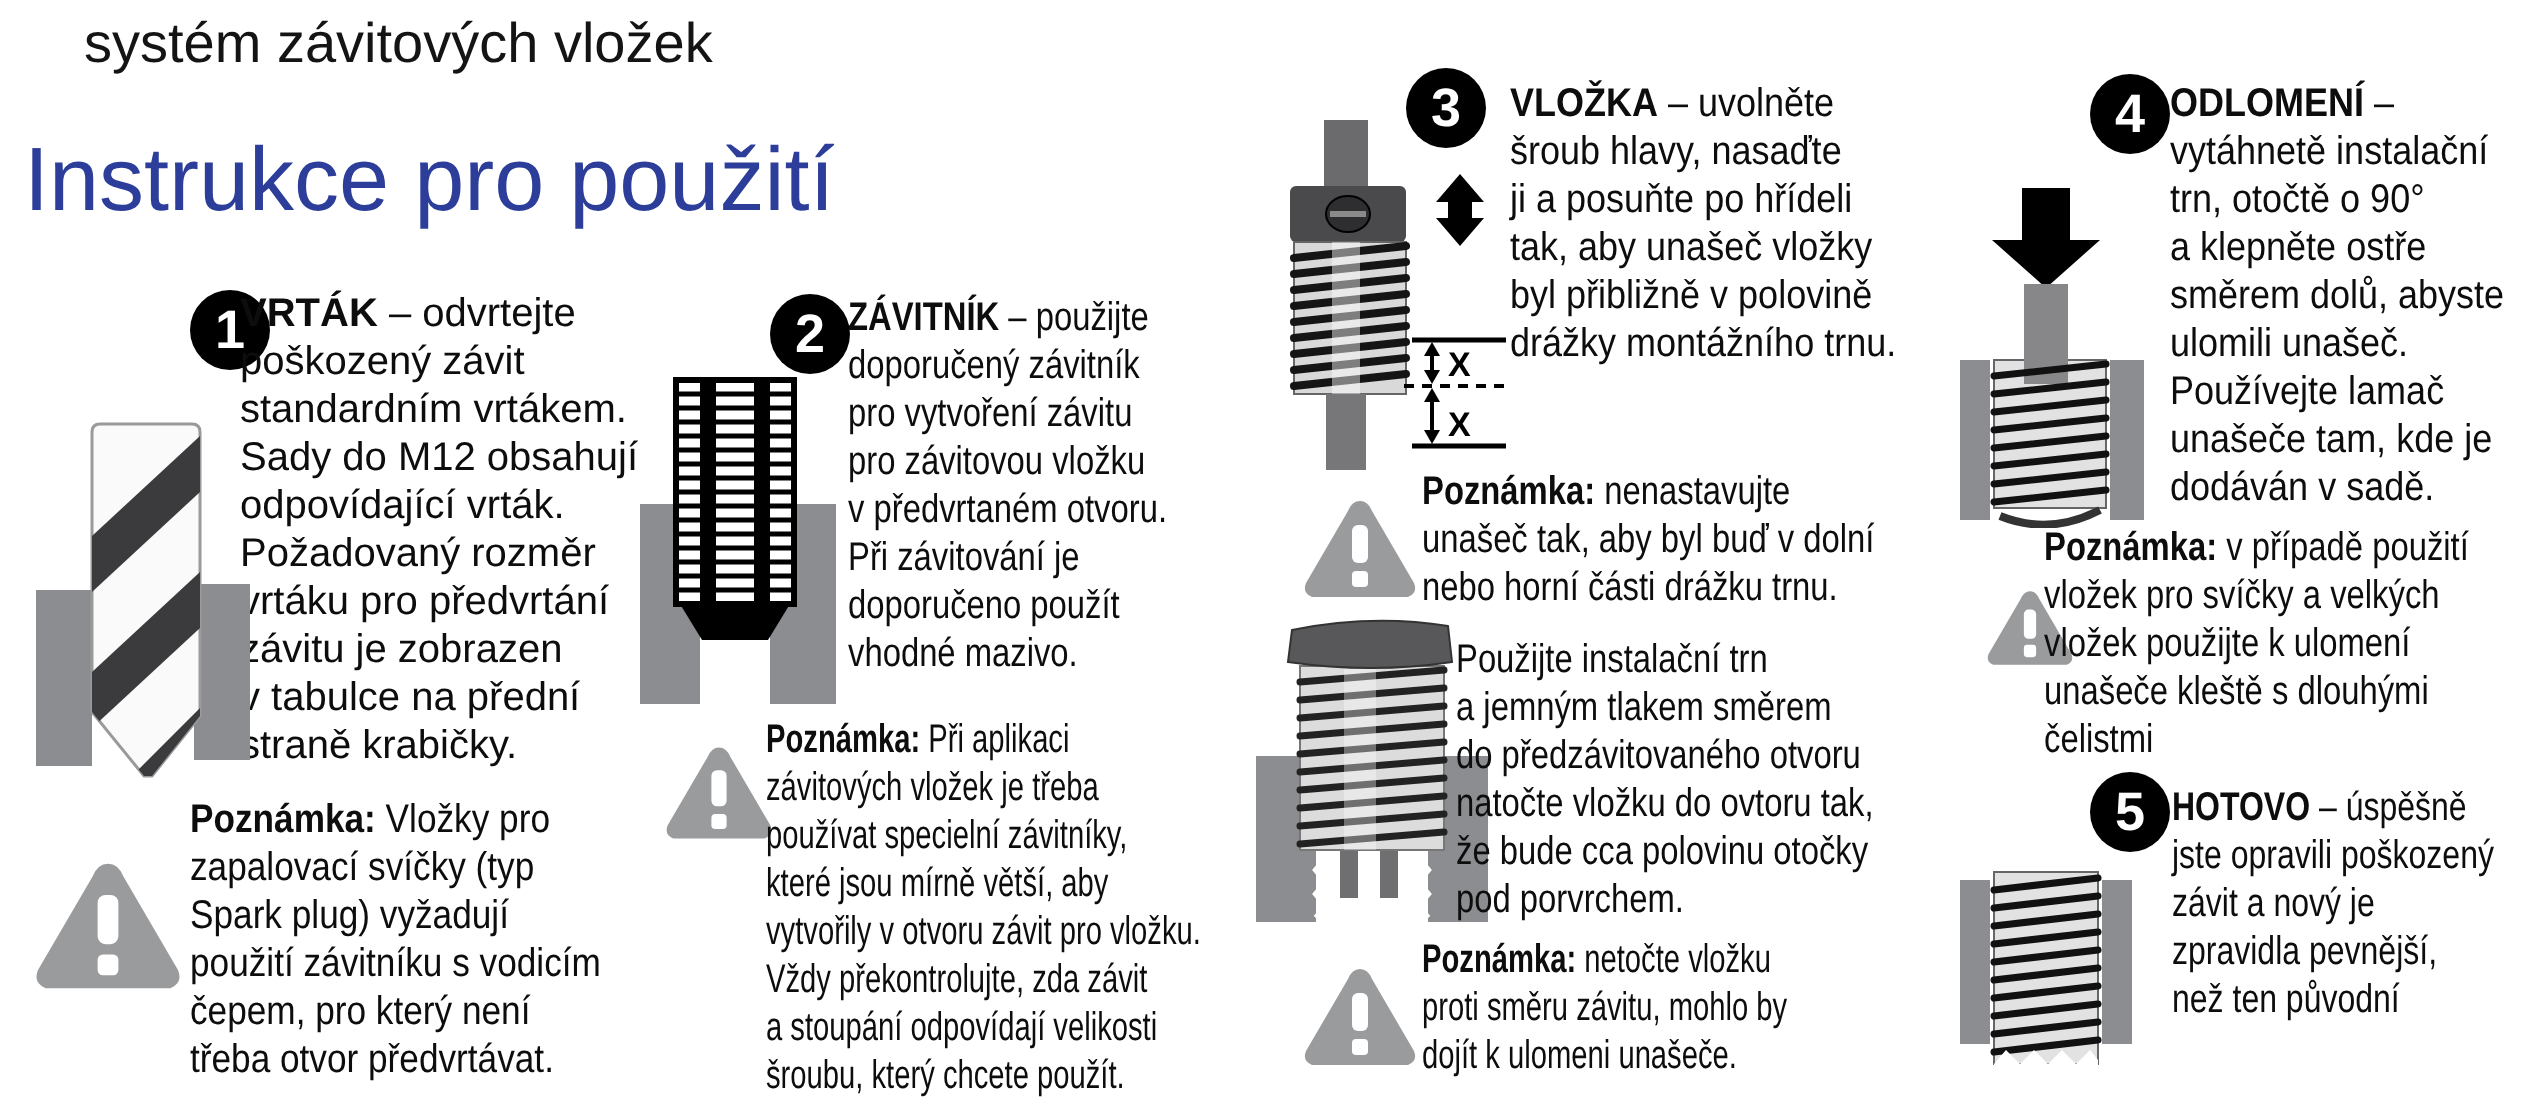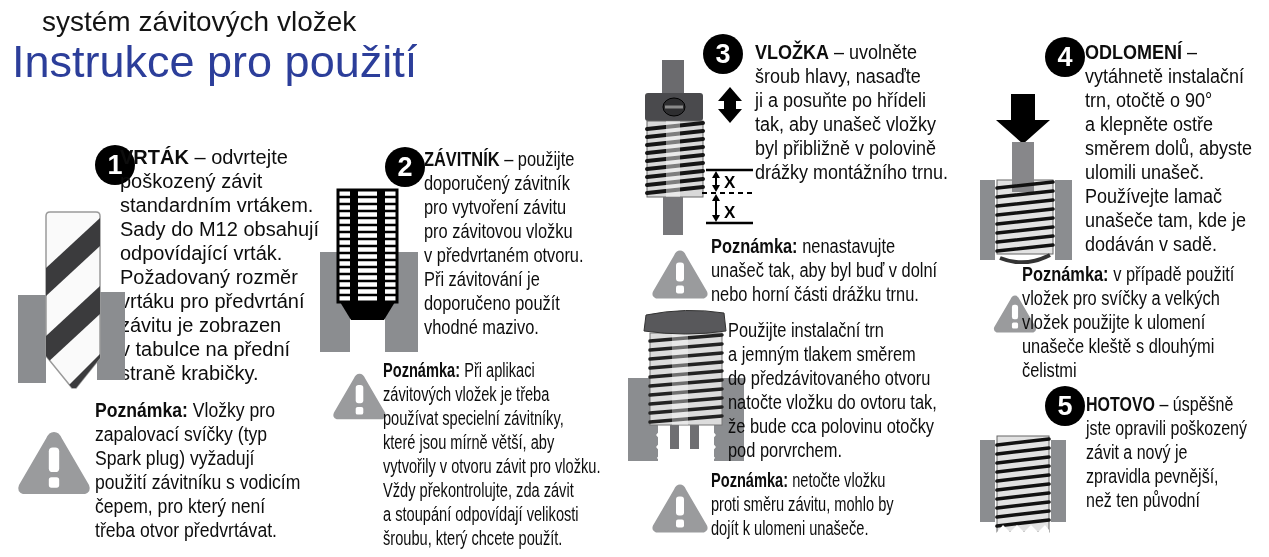--- a/index.html
+++ b/index.html
@@ -1,20 +1,20 @@
 <!DOCTYPE html>
 <html lang="cs"><head>
 <meta charset="utf-8">
 <style>
   html,body{margin:0;padding:0;background:#fff;}
   #page{position:relative;width:1269px;height:557px;background:#fff;overflow:hidden;
         font-family:"Liberation Sans","DejaVu Sans",sans-serif;color:#0d0d0d;}
   .abs{position:absolute;}
   .subtitle{left:42px;top:6px;font-size:28px;letter-spacing:0px;color:#141414;}
-  .title{left:12px;top:36px;font-size:45px;color:#2c3e9a;}
+  .title{left:12px;top:64px;font-size:45px;color:#2c3e9a;}
   .badge{width:40px;height:40px;border-radius:50%;background:#000;color:#fff;
          font-size:27px;font-weight:bold;text-align:center;line-height:40px;}
   .txt{font-size:20px;line-height:24px;white-space:pre-line;transform-origin:0 0;width:420px;}
   .txt b{font-weight:bold;}
   .sx73{transform:scaleX(.73);}
   .sx80{transform:scaleX(.80);}
   .sx82{transform:scaleX(.82);}
   .sx88{transform:scaleX(.88);}
   .sx90{transform:scaleX(.90);}
   svg{display:block;}

